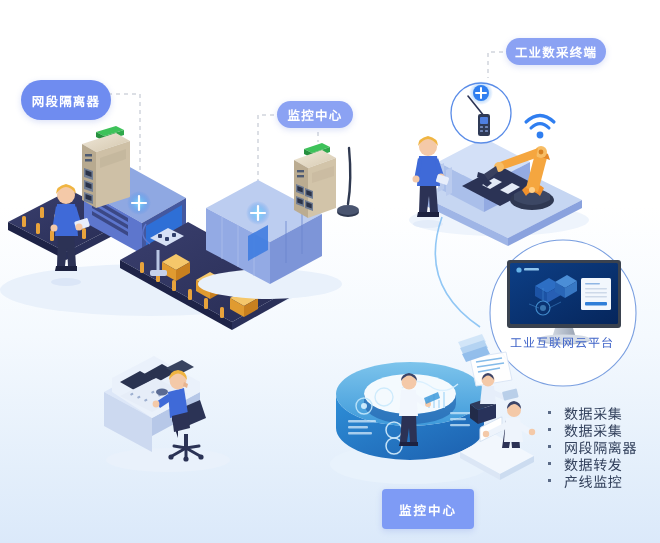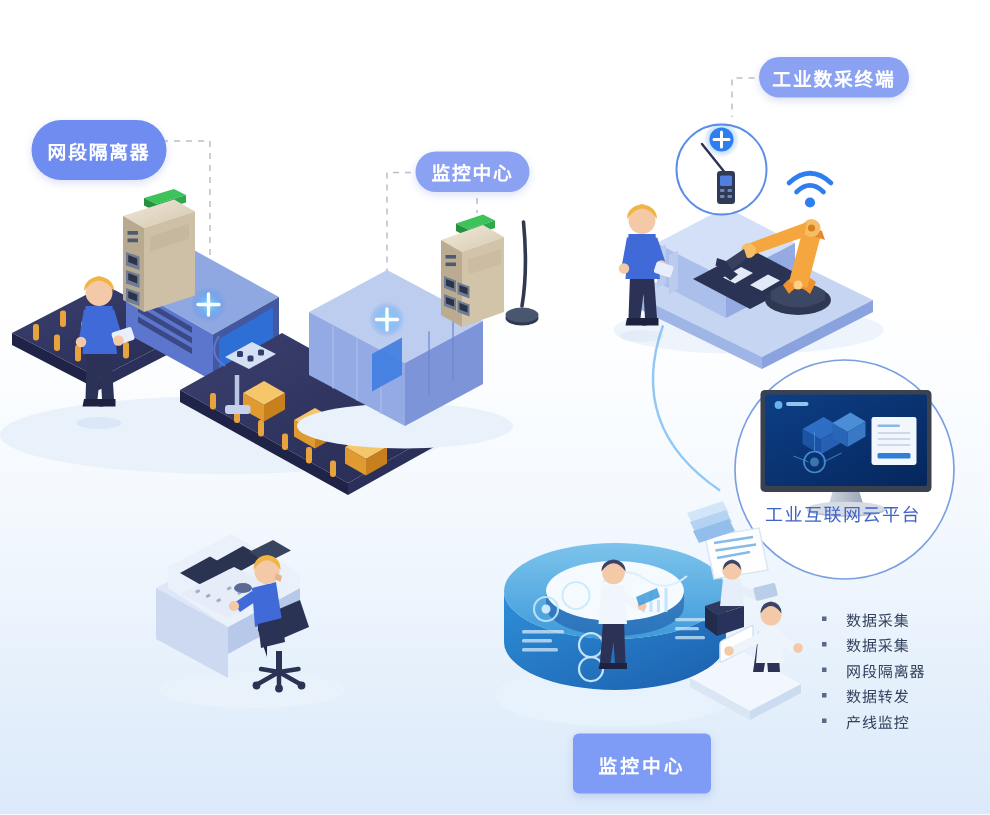--- a/index.html
+++ b/index.html
@@ -31,21 +31,21 @@
     position:absolute;color:#3f63c8;font-size:12px;font-weight:normal;
     letter-spacing:1px;white-space:nowrap;
   }
 
   
   .bullets{position:absolute;left:548px;top:404px;}
   .bullet-row{display:flex;align-items:center;height:17px;}
   .bullet-dot{
     width:3px;height:3px;background:#5a6a86;margin-right:13px;flex:none;
   }
-  .bullet-text{font-size:10px;color:#33415c;letter-spacing:.6px;white-space:nowrap;}
+  .bullet-text{font-size:14px;color:#33415c;letter-spacing:.6px;white-space:nowrap;}
 
   
   .dash{stroke:#b9bfcb;stroke-width:1;stroke-dasharray:4 4;fill:none;}
 
   
   .plusbadge{position:absolute;width:26px;height:26px;}
 </style>
 </head>
 <body>
 

